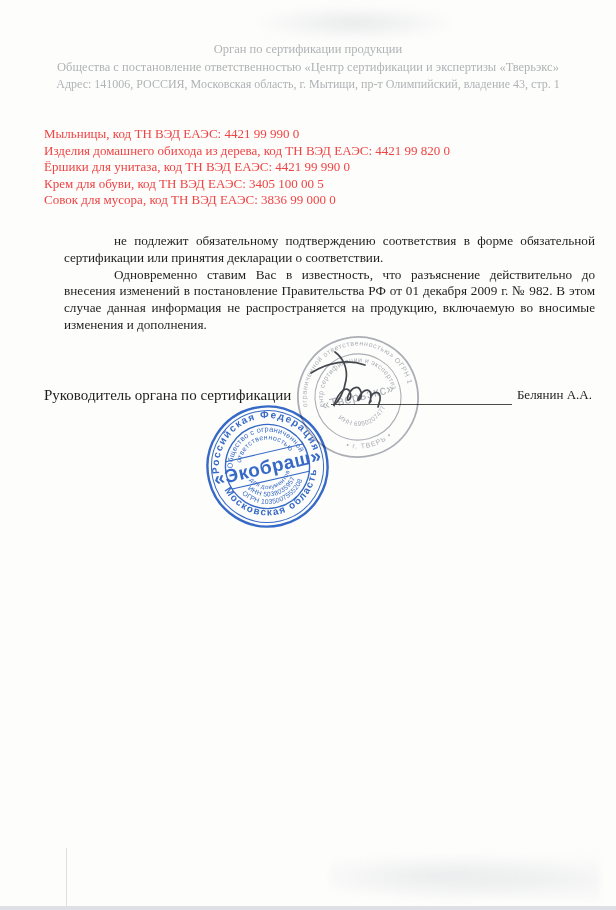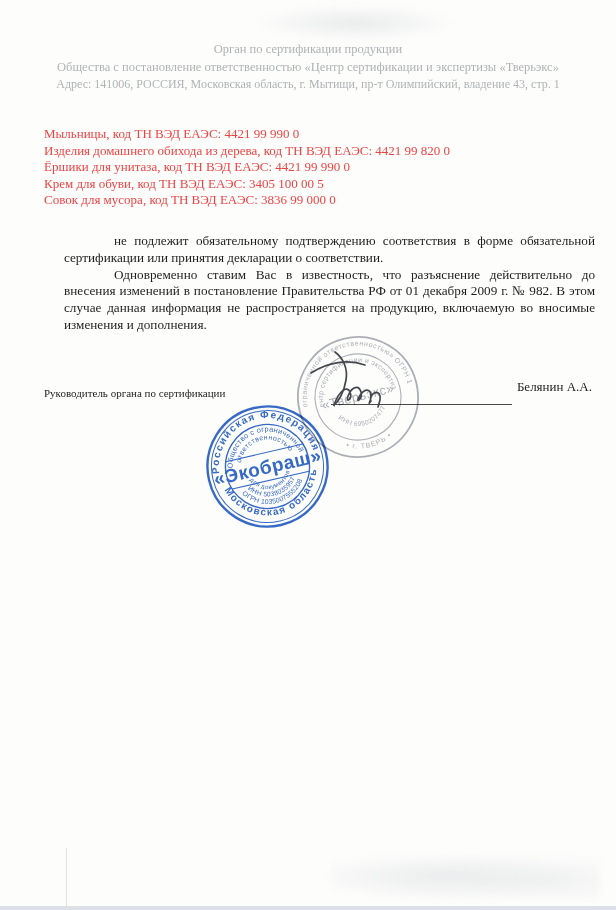--- a/index.html
+++ b/index.html
@@ -31,23 +31,23 @@
   
   .body-text {
     position:absolute; left:44px; top:233px; width:531px;
     font-size:13.2px; line-height:16.8px; color:#1e1e1e;
     text-align:justify;
     margin-left:20px;
   }
   .body-text p { text-indent:50px; }
 
   
-  .sig-role  { position:absolute; left:44px;  top:387px; font-size:11px; color:#1e1e1e; }
+  .sig-role  { position:absolute; left:44px;  top:387px; font-size:15px; color:#1e1e1e; }
   .sig-line  { position:absolute; left:331px; top:404px; width:181px; border-top:1.2px solid #4a4a4a; }
-  .sig-name  { position:absolute; right:24px; top:379px; font-size:13px; color:#1e1e1e; }
+  .sig-name  { position:absolute; right:24px; top:387px; font-size:13px; color:#1e1e1e; }
 
   
   .stamp { position:absolute; mix-blend-mode:multiply; }
   .stamp-gray { left:288px; top:327px; width:140px; height:140px; transform:rotate(-14deg); opacity:0.85; }
   .stamp-blue { left:190px; top:389px; width:155px; height:155px; transform:rotate(-13deg); opacity:0.95; }
   .stamp text { font-family:"Liberation Sans", sans-serif; }
   .sig-scrawl { position:absolute; left:303px; top:346px; width:100px; height:80px; }
 
   
   .smudge-top {

